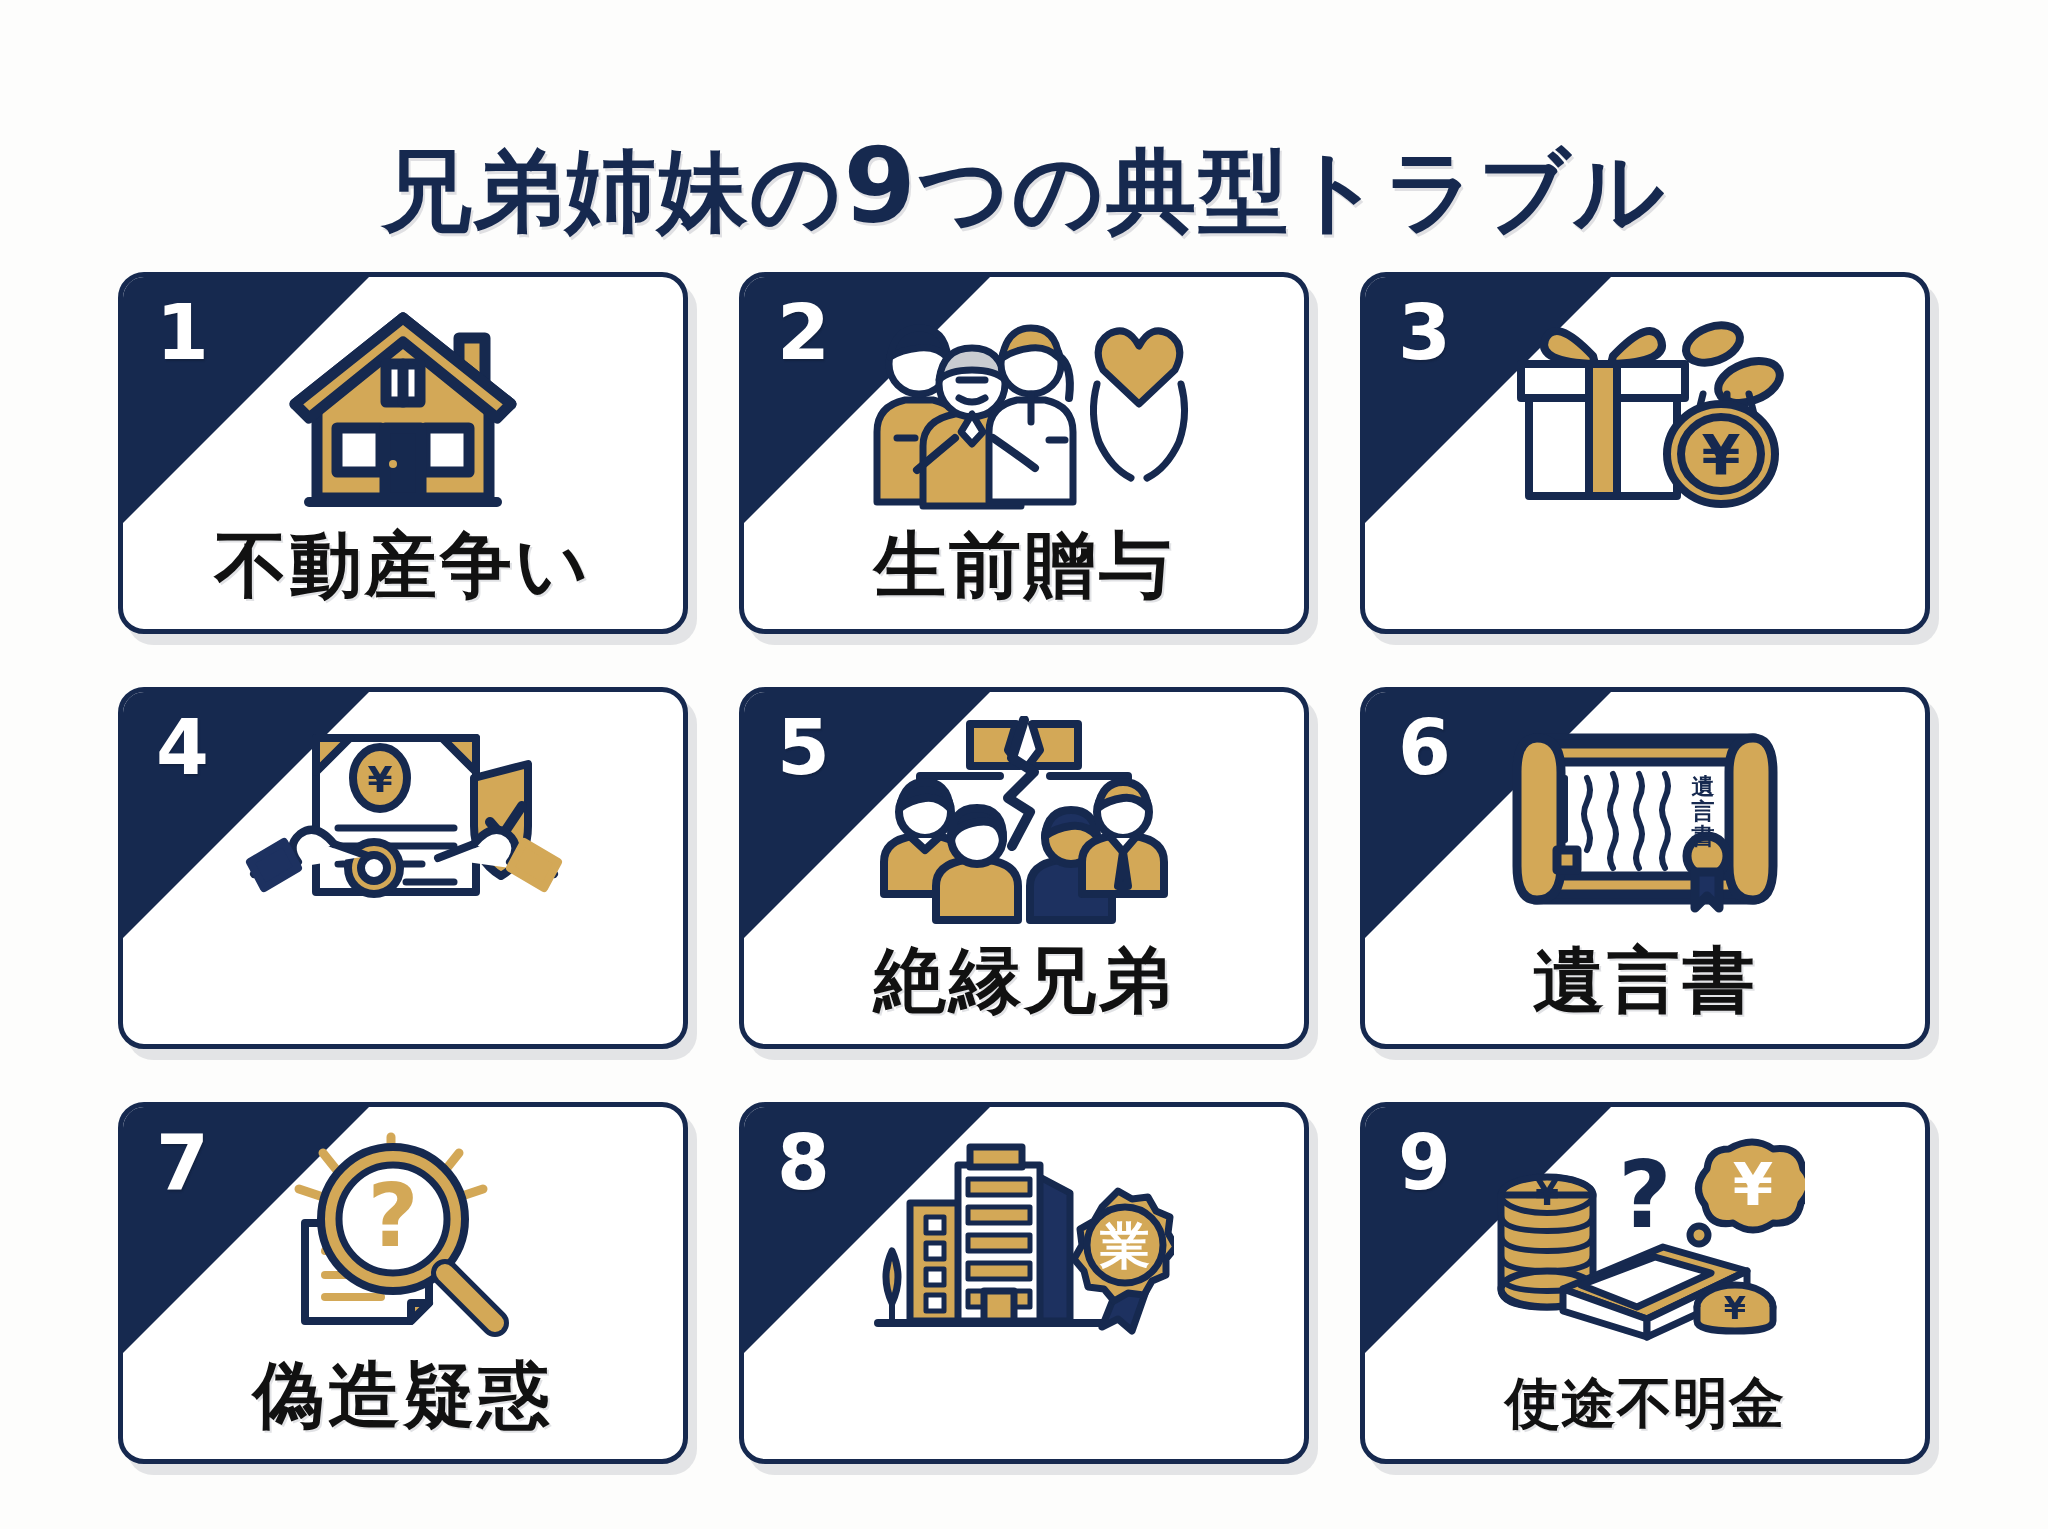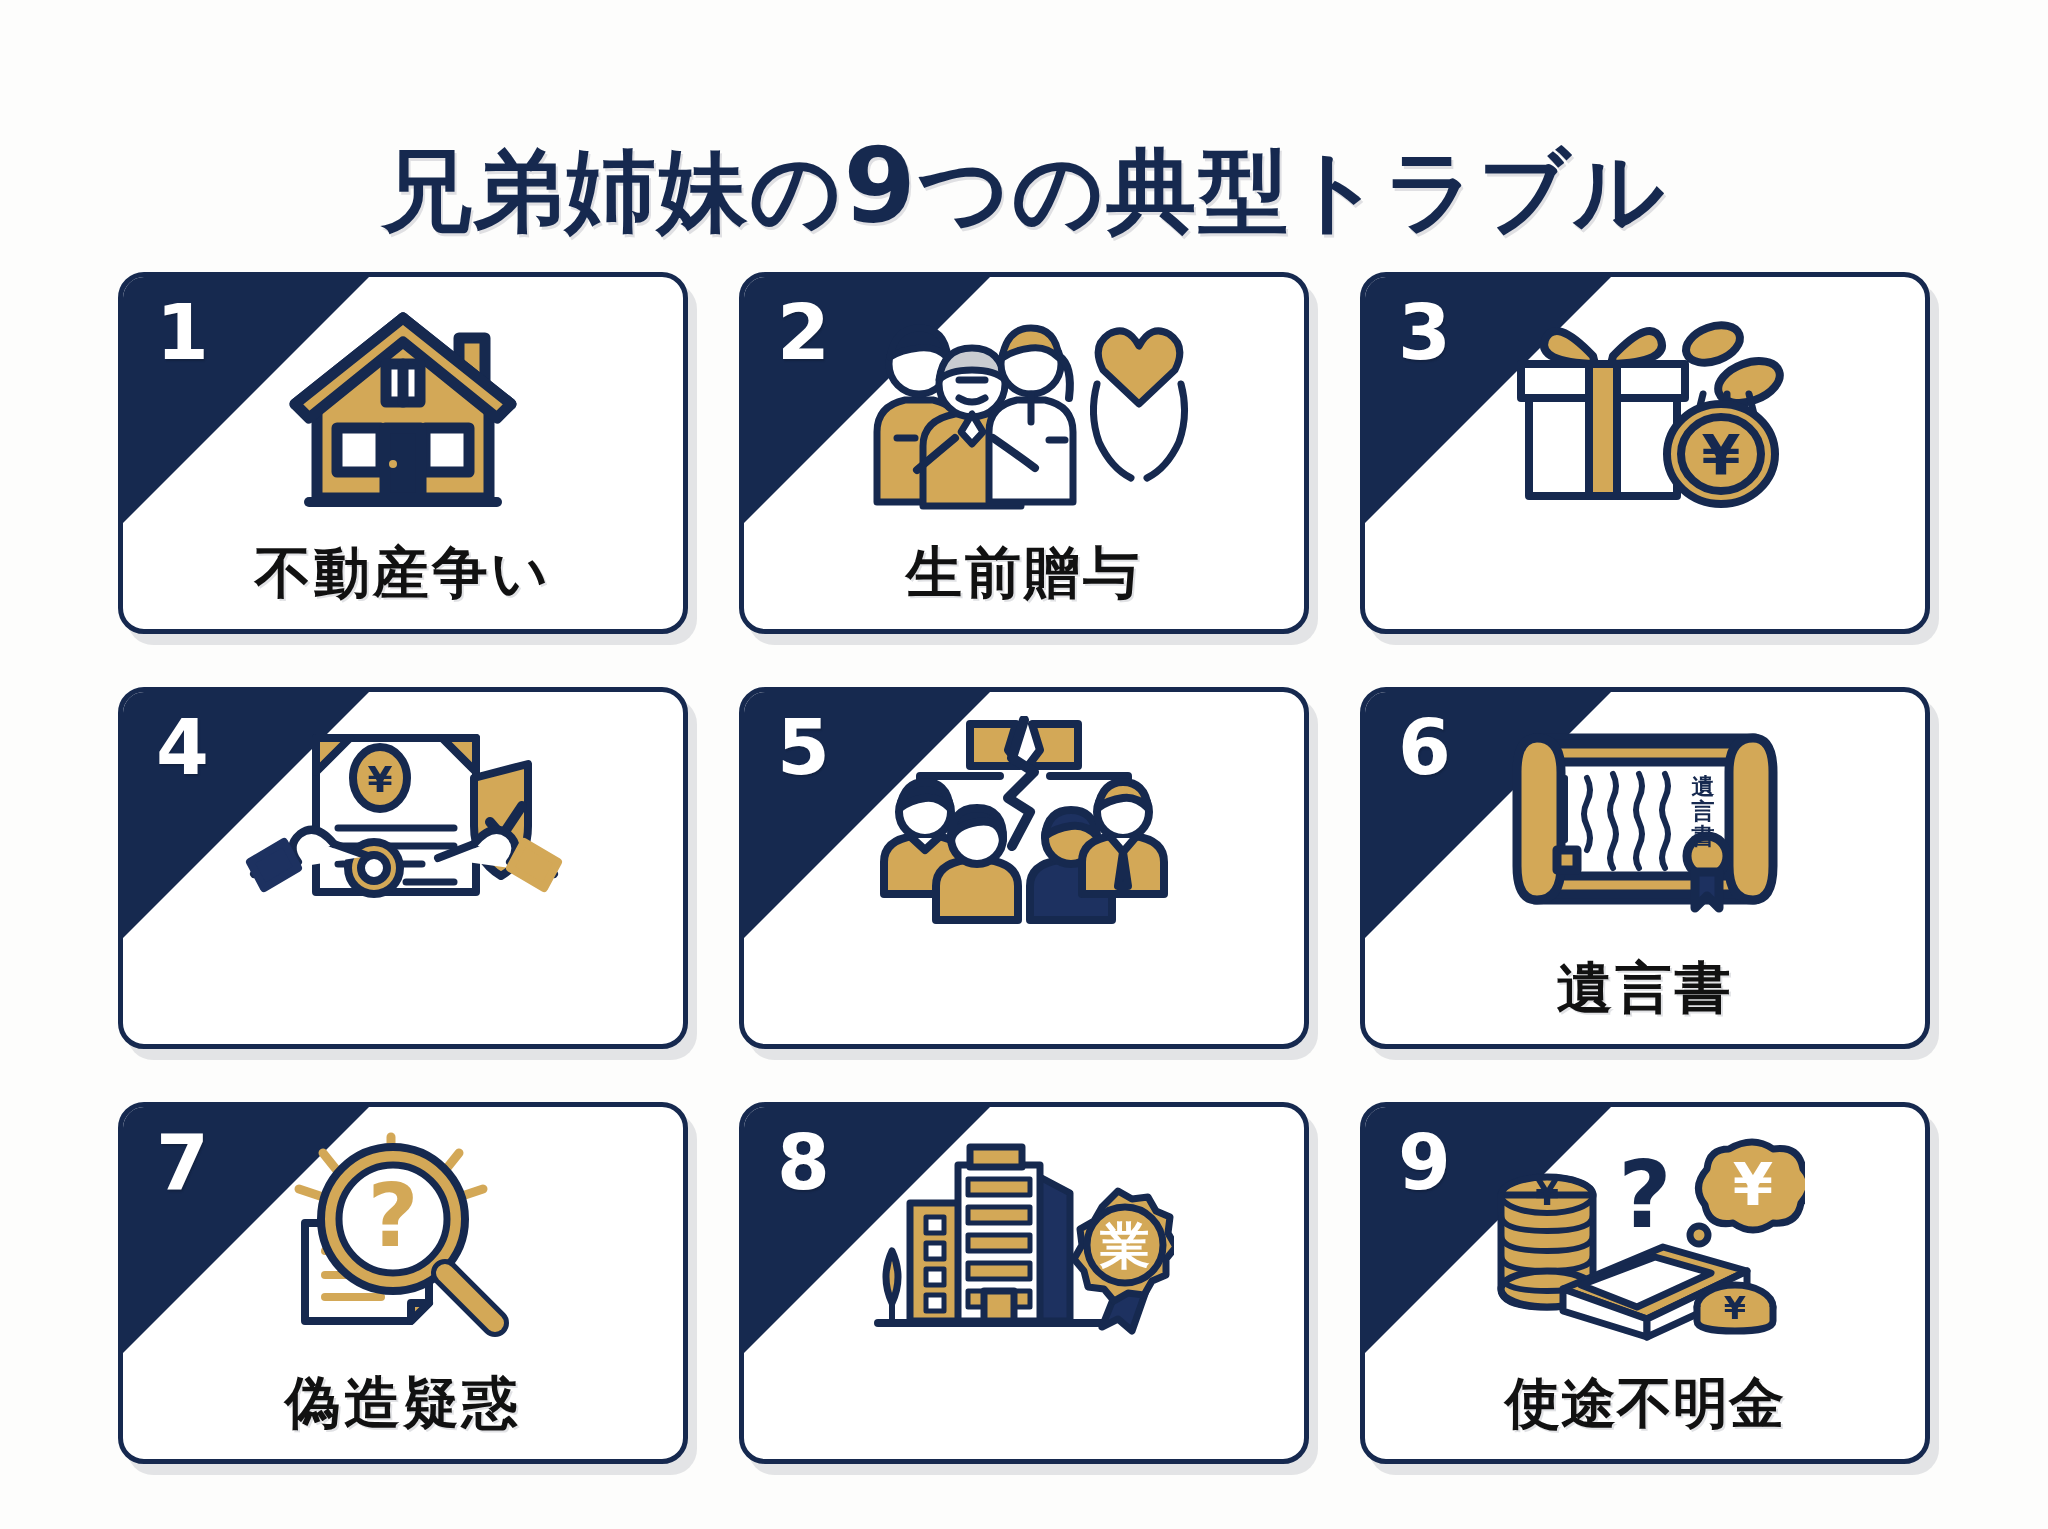--- a/index.html
+++ b/index.html
@@ -110,21 +110,21 @@
     display: block;
   }
 
   .card-label {
     position: absolute;
     bottom: 28px;
     left: 0;
     right: 0;
     text-align: center;
     font-family: "DejaVu Sans", "Liberation Sans", sans-serif;
-    font-size: 56px;
+    font-size: 72px;
     font-weight: 900;
     color: #111111;
     letter-spacing: 3px;
     line-height: 1;
     text-shadow: 2px 2px 0 rgba(195,198,203,0.5);
     white-space: nowrap;
     z-index: 3;
   }
   .card-label.narrow { font-size: 55px; letter-spacing: 1px; margin-top: 48px; }
 </style>
@@ -297,20 +297,21 @@
             <path d="M171 120 Q174 94 197 94 Q220 94 223 120 Q212 108 197 110 Q182 112 171 120 Z" fill="#1d3160" stroke="#16294f"></path>
 
             <path d="M208 178 L208 146 Q208 124 238 120 L260 120 Q290 124 290 146 L290 178 Z" fill="#d3a857"></path>
             <circle cx="249" cy="96" r="26" fill="#ffffff"></circle>
             <path d="M224 92 Q228 66 249 66 Q271 66 274 92 Q262 80 249 82 Q234 84 224 92 Z" fill="#d3a857" stroke="#16294f"></path>
             <path d="M237 122 L249 136 L261 122" fill="#ffffff"></path>
             <path d="M249 136 L244 170 L254 170 Z" fill="#16294f" stroke="#16294f"></path>
           </g>
         </svg>
       </div>
+      <div class="card-label">絶縁兄弟</div>
     </div>
 
     <div class="card">
       <div class="card-corner"></div>
       <div class="card-num">6</div>
       <div class="card-icon">
         <svg width="300" height="212" viewBox="0 0 300 212">
           <g stroke="#16294f" stroke-width="9" stroke-linejoin="round" stroke-linecap="round" fill="none">
             <rect x="40" y="22" width="220" height="162" fill="#ffffff"></rect>
             <rect x="40" y="28" width="220" height="18" fill="#d3a857"></rect>

